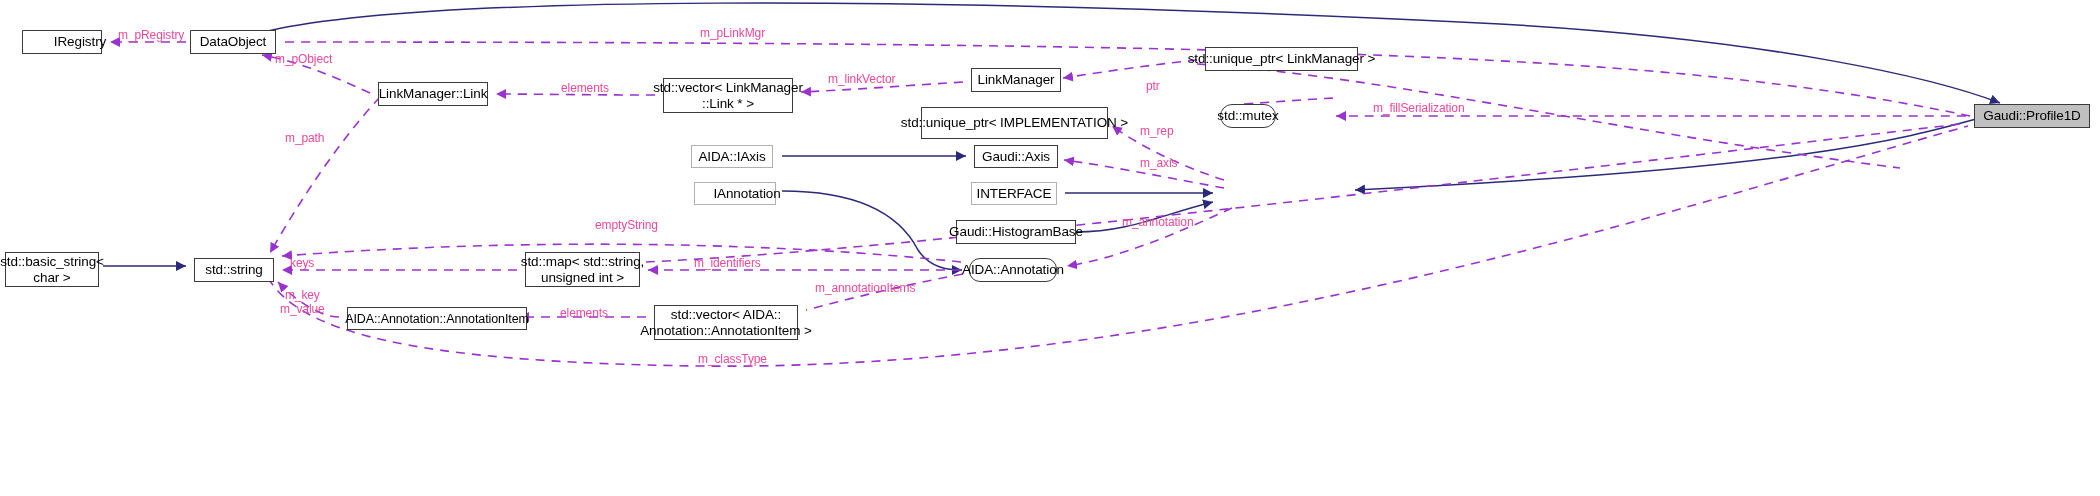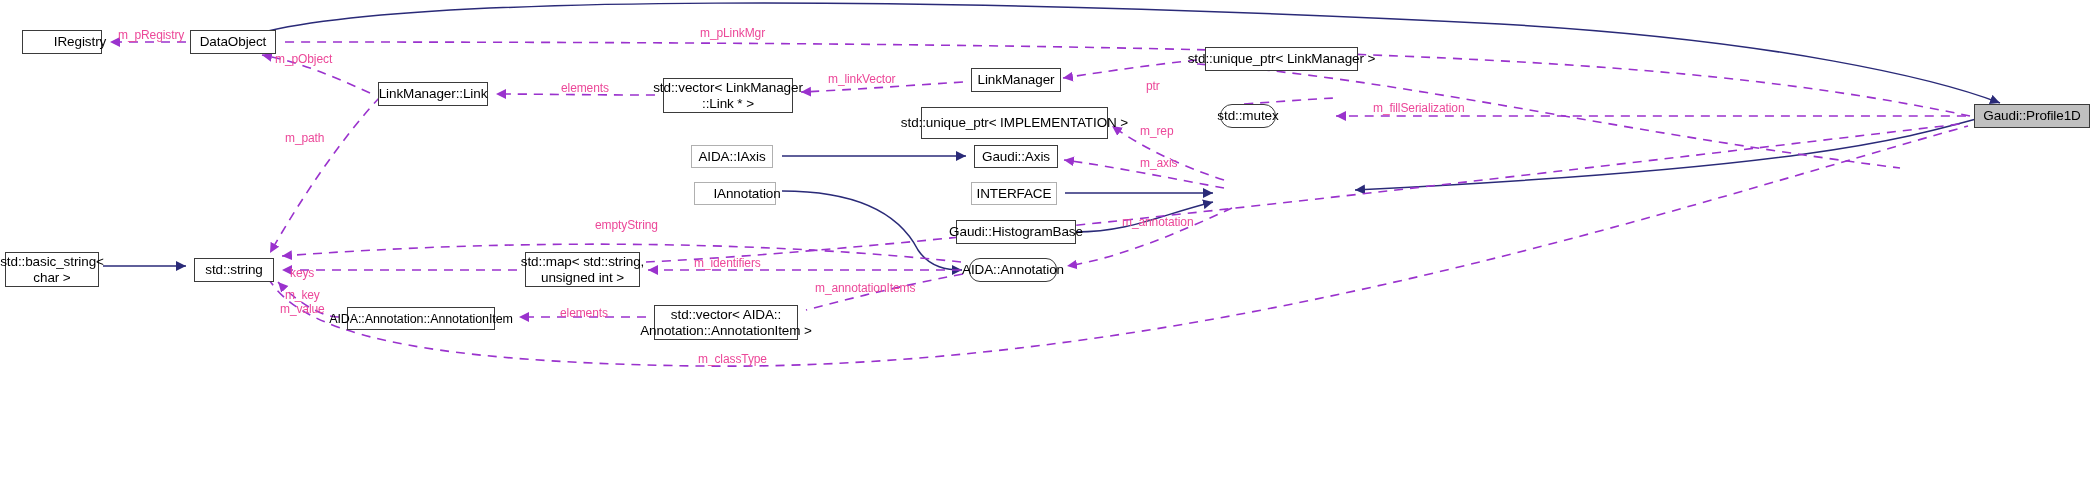--- a/index.html
+++ b/index.html
@@ -142,38 +142,38 @@
   <div class="node thick" style="left:5px; top:252px; width:94px; height:35px;">std::basic_string&lt;
 char &gt;</div>
 
   <div class="node thick" style="left:194px; top:258px; width:80px; height:24px;">std::string</div>
 
   <div class="node thick" style="left:525px; top:252px; width:115px; height:35px;">std::map&lt; std::string,
 unsigned int &gt;</div>
 
   <div class="node thick" style="left:969px; top:258px; width:88px; height:24px;border-radius:11px;">AIDA::Annotation</div>
 
-  <div class="node thick" style="left:347px; top:307px; width:148px; height:23px; font-size:12.5px;">AIDA::Annotation::AnnotationItem</div>
+  <div class="node thick" style="left:347px; top:307px; width:180px; height:23px; font-size:12.5px;">AIDA::Annotation::AnnotationItem</div>
 
   <div class="node thick" style="left:654px; top:305px; width:144px; height:35px;">std::vector&lt; AIDA::
 Annotation::AnnotationItem &gt;</div>
 
   <div class="edge-label" style="left:118px; top:29px;">m_pRegistry</div>
   <div class="edge-label" style="left:700px; top:27px;">m_pLinkMgr</div>
   <div class="edge-label" style="left:275px; top:53px;">m_pObject</div>
   <div class="edge-label" style="left:1146px; top:80px;">ptr</div>
   <div class="edge-label" style="left:561px; top:82px;">elements</div>
   <div class="edge-label" style="left:828px; top:73px;">m_linkVector</div>
   <div class="edge-label" style="left:1373px; top:102px;">m_fillSerialization</div>
   <div class="edge-label" style="left:1140px; top:125px;">m_rep</div>
   <div class="edge-label" style="left:1140px; top:157px;">m_axis</div>
   <div class="edge-label" style="left:285px; top:132px;">m_path</div>
   <div class="edge-label" style="left:1122px; top:216px;">m_annotation</div>
   <div class="edge-label" style="left:555px; top:219px;margin-left:40px;">emptyString</div>
-  <div class="edge-label" style="left:290px; top:267px;">keys</div>
+  <div class="edge-label" style="left:290px; top:257px;">keys</div>
   <div class="edge-label" style="left:694px; top:257px;">m_identifiers</div>
   <div class="edge-label" style="left:815px; top:282px;">m_annotationItems</div>
   <div class="edge-label" style="left:280px; top:289px;">m_key
 m_value</div>
   <div class="edge-label" style="left:560px; top:307px;">elements</div>
   <div class="edge-label" style="left:698px; top:353px;">m_classType</div>
 
 </div>
 
 </body></html>

